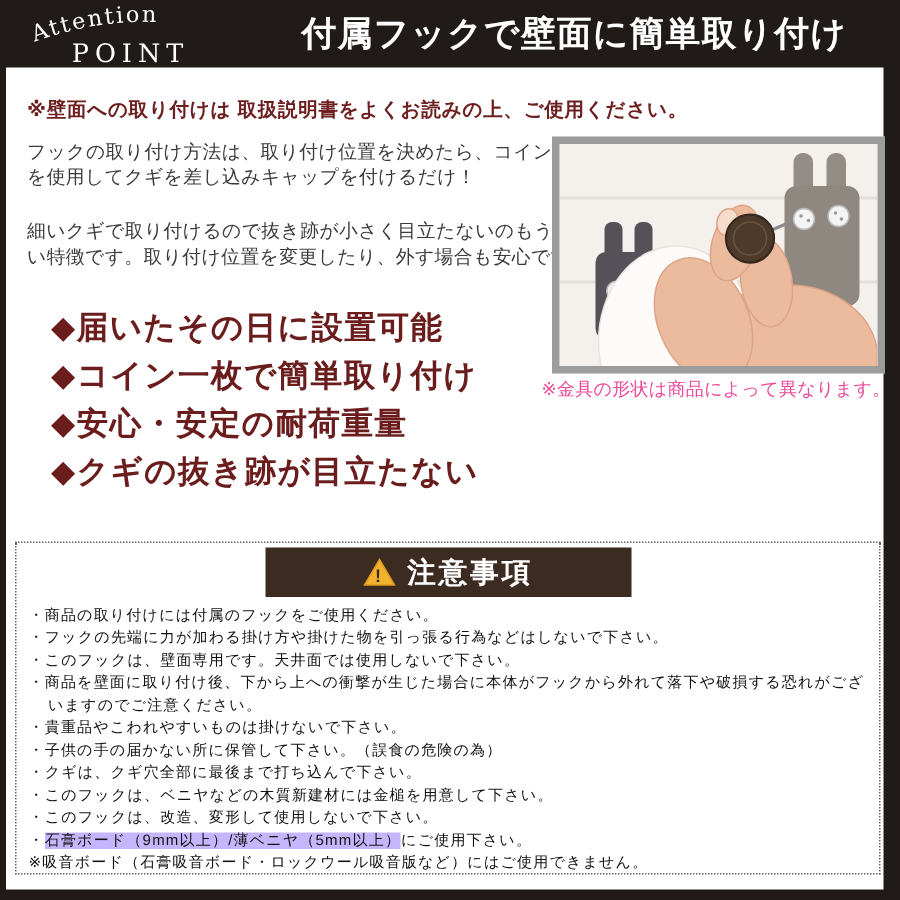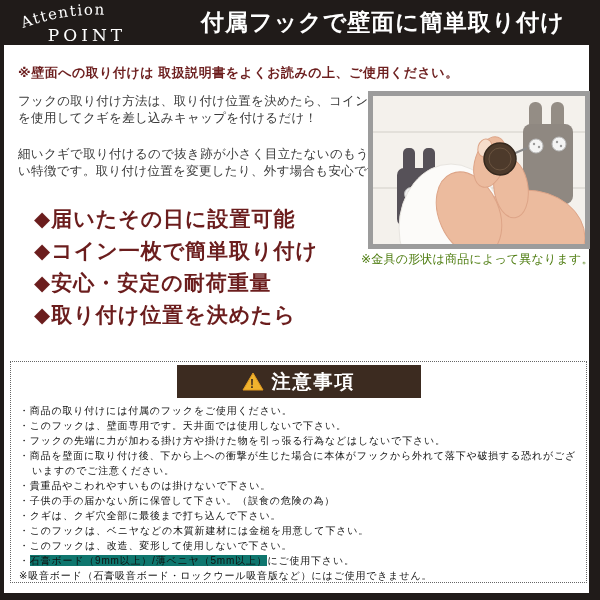--- a/index.html
+++ b/index.html
@@ -15,36 +15,36 @@
   .content{position:absolute;left:4px;top:45px;width:585px;height:548px;background:#ffffff;}
   .notice-top{position:absolute;left:14px;top:19px;color:#6d1f1f;font-size:13px;font-weight:bold;
               letter-spacing:.5px;white-space:nowrap;}
   .intro{position:absolute;left:14px;color:#3a3a3a;font-size:12.5px;line-height:17px;letter-spacing:.3px;}
   .intro div{white-space:nowrap;}
   .intro1{top:48px;} .intro2{top:101px;}
   
   .photo{position:absolute;left:364px;top:46px;width:212px;height:148px;border:5px solid #9c9c9c;
          background:#f4f1ec;overflow:hidden;}
   .photo svg{display:block;}
-  .photo-caption{position:absolute;left:357px;top:206px;font-size:12px;color:#4d7c0f;
+  .photo-caption{position:absolute;left:357px;top:206px;font-size:12px;color:#ec4899;
                  letter-spacing:.2px;white-space:nowrap;}
   
   .features{position:absolute;left:30px;top:158px;}
   .feature{font-size:21px;font-weight:bold;color:#6b1d1d;line-height:32px;
            letter-spacing:1px;white-space:nowrap;}
   
   .caution{position:absolute;left:6px;top:316px;width:577px;height:222px;border:1px dotted #666;
            box-sizing:border-box;}
   .caution-header{width:244px;height:33px;margin:3px auto 4px;background:#3c2b20;color:#fff;
                   display:flex;align-items:center;justify-content:center;gap:8px;
                   font-size:19px;font-weight:bold;letter-spacing:2px;}
   .notes{padding:1px 4px 0 8px;}
   .note{font-size:10px;line-height:15px;color:#111;letter-spacing:.8px;
         padding-left:13px;text-indent:-13px;}
-  .hl{background:#0f766e;}
+  .hl{background:#c4b5fd;}
 </style>
 </head>
 <body>
 
 <div class="page">
 
   <div class="topbar">
     <div class="badge">
       <svg viewBox="0 0 150 44">
         <path id="arcpath" d="M 8 27 Q 72 3 142 22" fill="none"></path>
@@ -116,35 +116,35 @@
           <circle cx="127" cy="63" r="11" fill="none" stroke="#6b5440"></circle>
         </g>
       </svg>
     </div>
     <div class="photo-caption">※金具の形状は商品によって異なります。</div>
 
     <div class="features">
       <div class="feature">◆届いたその日に設置可能</div>
       <div class="feature">◆コイン一枚で簡単取り付け</div>
       <div class="feature">◆安心・安定の耐荷重量</div>
-      <div class="feature">◆取り付け位置を決めたら</div>
+      <div class="feature">◆クギの抜き跡が目立たない</div>
     </div>
 
     <div class="caution">
       <div class="caution-header">
         <svg width="22" height="19" viewBox="0 0 22 19">
           <path d="M11 1 L21 18 L1 18 Z" fill="#f0b32e" stroke="#e09a20"></path>
           <text x="11" y="16" text-anchor="middle" font-size="12" font-weight="bold" fill="#3c2b20">!</text>
         </svg>
         <span>注意事項</span>
       </div>
       <div class="notes">
         <div class="note">・商品の取り付けには付属のフックをご使用ください。</div>
+        <div class="note">・フックの先端に力が加わる掛け方や掛けた物を引っ張る行為などはしないで下さい。</div>
         <div class="note">・このフックは、壁面専用です。天井面では使用しないで下さい。</div>
-        <div class="note">・フックの先端に力が加わる掛け方や掛けた物を引っ張る行為などはしないで下さい。</div>
         <div class="note">・商品を壁面に取り付け後、下から上への衝撃が生じた場合に本体がフックから外れて落下や破損する恐れがございますのでご注意ください。</div>
         <div class="note">・貴重品やこわれやすいものは掛けないで下さい。</div>
         <div class="note">・子供の手の届かない所に保管して下さい。（誤食の危険の為）</div>
         <div class="note">・クギは、クギ穴全部に最後まで打ち込んで下さい。</div>
         <div class="note">・このフックは、ベニヤなどの木質新建材には金槌を用意して下さい。</div>
         <div class="note">・このフックは、改造、変形して使用しないで下さい。</div>
         <div class="note"><span>・</span><span class="hl">石膏ボード（9mm以上）/薄ベニヤ（5mm以上）</span><span>にご使用下さい。</span></div>
         <div class="note">※吸音ボード（石膏吸音ボード・ロックウール吸音版など）にはご使用できません。</div>
       </div>
     </div>

